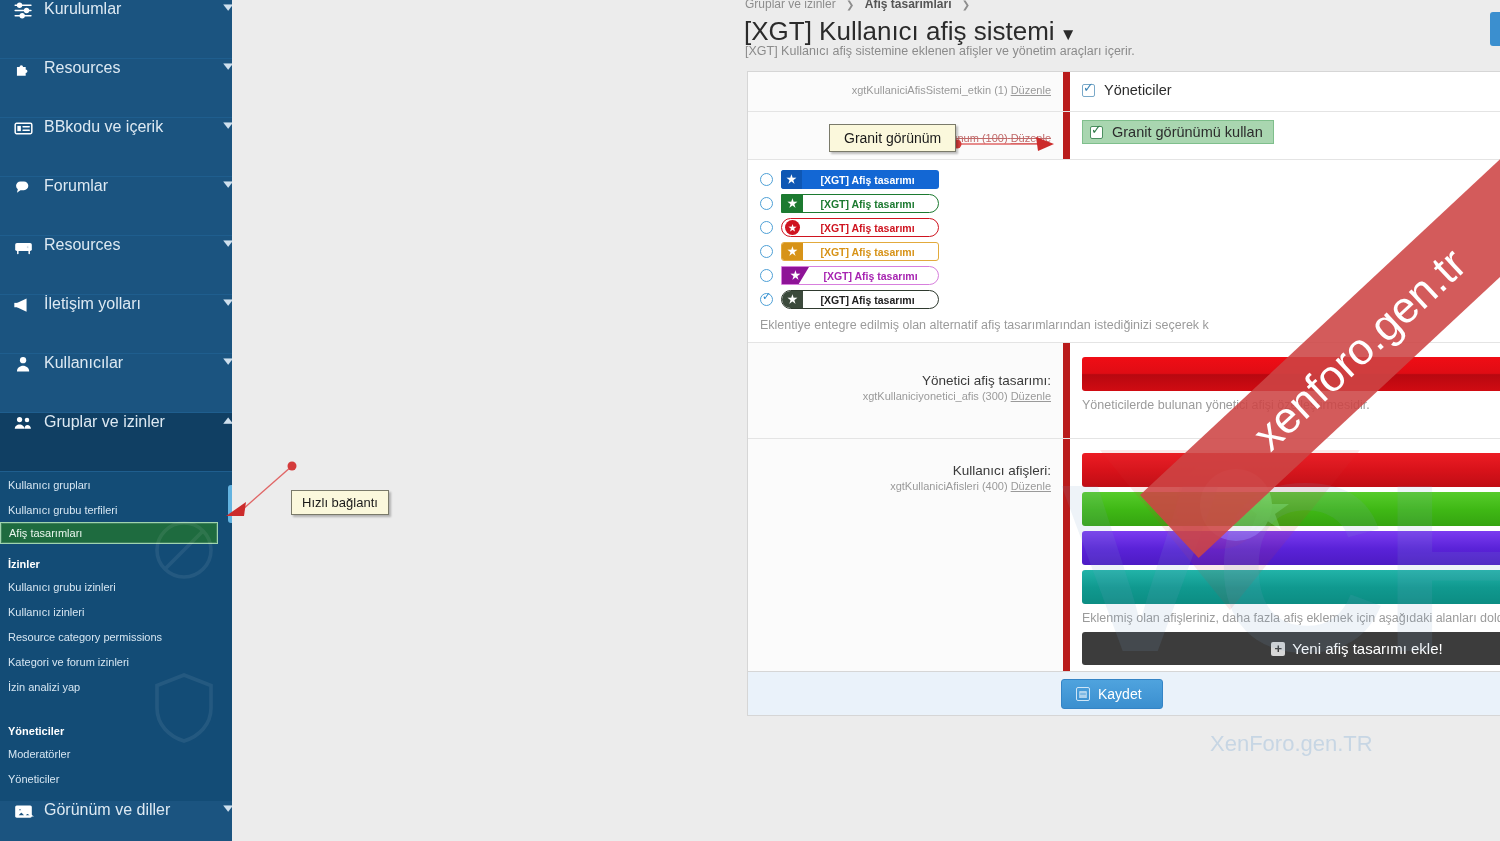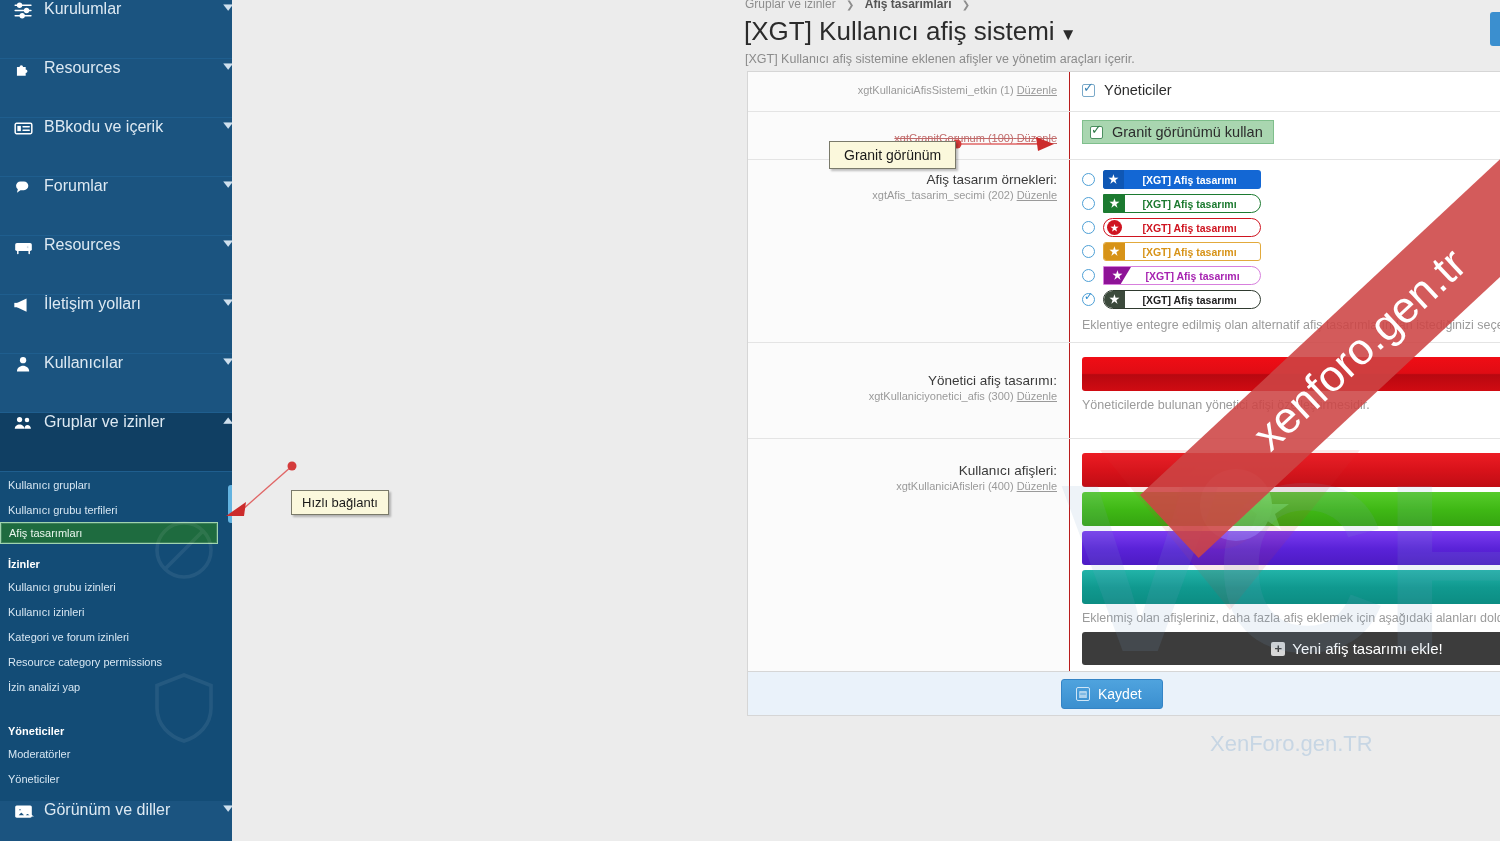--- a/index.html
+++ b/index.html
@@ -100,41 +100,41 @@
     font-size: 12px; color: #8d8d8d; white-space: nowrap;
   }
   .breadcrumb b { color: #555; }
   .breadcrumb .sep { margin: 0 7px; font-size: 10px; }
   .page-title {
     position: absolute; left: 512px; top: 16px;
     font-size: 26px; color: #2b2b2b; white-space: nowrap;
   }
   .page-title .caret { font-size: 17px; margin-left: 5px; }
   .page-desc {
-    position: absolute; left: 513px; top: 52px;
+    position: absolute; left: 513px; top: 44px;
     font-size: 12.5px; color: #8b8b8b; white-space: nowrap;
   }
 
   .panel {
     position: absolute; left: 515px; top: 71px;
     width: 900px; height: 645px;
     background: #ffffff;
     border: 1px solid #d6d6d6;
     overflow: hidden;
   }
   .row {
     display: flex;
     border-bottom: 1px solid #e4e4e4;
     min-height: 40px;
   }
   .row .lab {
     width: 322px; flex: 0 0 322px;
     text-align: right;
     padding: 10px 12px 10px 0;
-    border-right: 1px solid #b91c1c;
+    border-right: 7px solid #b91c1c;
     background: #fbfbfb;
   }
   .lab .lab-t { font-size: 13.5px; color: #3a3a3a; display: block; }
   .lab .lab-s { font-size: 11px; color: #9a9a9a; display: block; margin-top: 2px; }
   .lab .lab-s u { cursor: pointer; }
   .row .fld { flex: 1 1 auto; padding: 10px 14px 10px 12px; min-width: 0; }
 
   .cbline { display: flex; align-items: center; gap: 9px; }
   .cbox {
     width: 13px; height: 13px; flex: 0 0 13px;
@@ -384,22 +384,22 @@
       </svg>
       <svg class="side-ghost" style="top:197px; right:12px;" width="72" height="78" viewBox="0 0 24 26" fill="none" stroke="currentColor" stroke-width="1.2">
         <path d="M12 2 L21 5.5 V13 C21 18.5 17 22.5 12 24 C7 22.5 3 18.5 3 13 V5.5 Z"></path>
       </svg>
     <div class="sub-item">Kullanıcı grupları</div>
         <div class="sub-item">Kullanıcı grubu terfileri</div>
         <div class="sub-item selected">Afiş tasarımları</div>
         <div class="sub-head">İzinler</div>
         <div class="sub-item">Kullanıcı grubu izinleri</div>
         <div class="sub-item">Kullanıcı izinleri</div>
+        <div class="sub-item">Resource category permissions</div>
         <div class="sub-item">Kategori ve forum izinleri</div>
-        <div class="sub-item">Resource category permissions</div>
         <div class="sub-item">İzin analizi yap</div>
         <div class="sub-spacer"></div>
         <div class="sub-head">Yöneticiler</div>
         <div class="sub-item">Moderatörler</div>
         <div class="sub-item">Yöneticiler</div>
       </div>
     <div id="nav-groups-bottom">
         <div class="nav-group">
           <span class="ico">
             <svg viewBox="0 0 23 24" width="21" height="21" stroke="currentColor" fill="none" stroke-width="1.7" stroke-linecap="round">
@@ -466,27 +466,20 @@
         </div>
         <div class="fld" style="padding-top:8px;">
           <label class="hl-green">
             <span class="cbox on"></span>
             <span class="cbl">Granit görünümü kullan</span>
           </label>
         </div>
       </div>
 
       <div class="row">
-        <div class="lab" style="padding-top:12px;">
-          <span class="lab-t">Afiş tasarım örnekleri:</span>
-          <span class="lab-s">
-            <span>xgtAfis_tasarim_secimi (202)</span>
-            <u>Düzenle</u>
-          </span>
-        </div>
         <div class="fld">
           <div id="banner-samples">
               <div class="radio-row">
                 <span class="radio"></span>
                 <span class="banner b-blue">
                   <span class="bicon">★</span>
                   <span class="btxt">[XGT] Afiş tasarımı</span>
                 </span>
               </div>
               <div class="radio-row">
@@ -579,21 +572,21 @@
     </div>
 
     <div class="edge-btn"></div>
   </div>
 
   <svg class="leader" style="left:950px; top:133px; width:110px; height:26px;">
     <line x1="6" y1="11" x2="96" y2="11" stroke="#e06666" stroke-width="1.4"></line>
     <circle cx="7" cy="11" r="4.5" fill="#d43b3b"></circle>
     <polygon points="104,11 86,4 88,18" fill="#cc2b2b"></polygon>
   </svg>
-  <div class="callout" style="left:829px; top:141px; font-size:14px; padding:5px 14px;">
+  <div class="callout" style="left:829px; top:124px; font-size:14px; padding:5px 14px;">
     <span>Granit görünüm</span>
   </div>
 
   <svg class="wm-flag" viewBox="0 0 320 230">
     <path d="M30 20 L290 20 L160 180 Z" fill="#d03a3a" opacity="0.55"></path>
     <circle cx="150" cy="75" r="44" fill="#d03a3a" opacity="0.65"></circle>
     <circle cx="166" cy="75" r="36" fill="#ffffff" opacity="0.9"></circle>
     <polygon points="196,58 202,74 219,74 205,84 211,100 196,90 181,100 187,84 173,74 190,74" fill="#ffffff" opacity="0.9"></polygon>
   </svg>
   <div class="wm-big">VCH</div>

